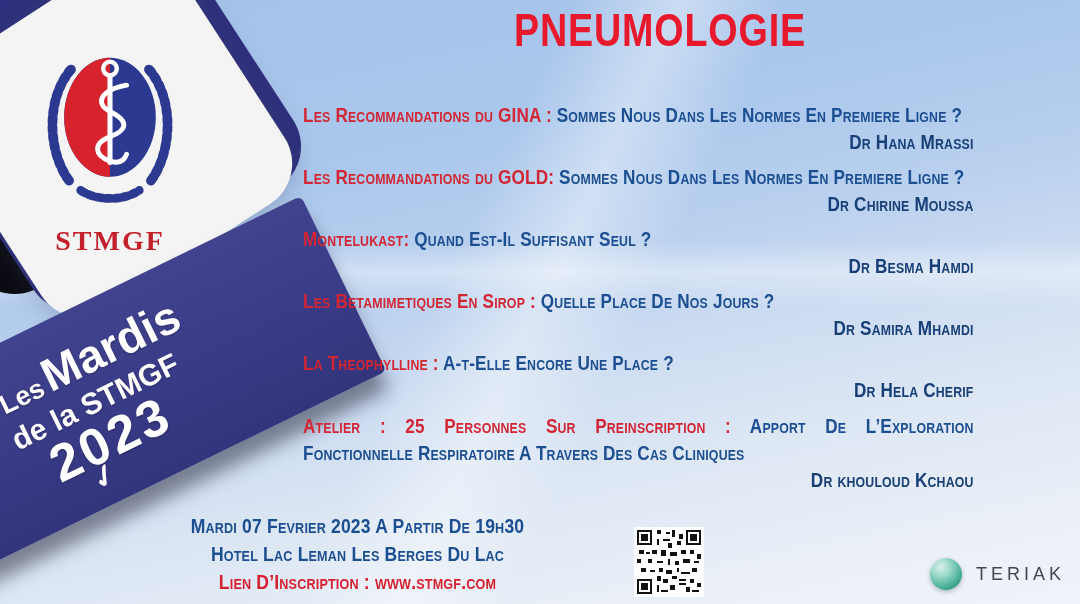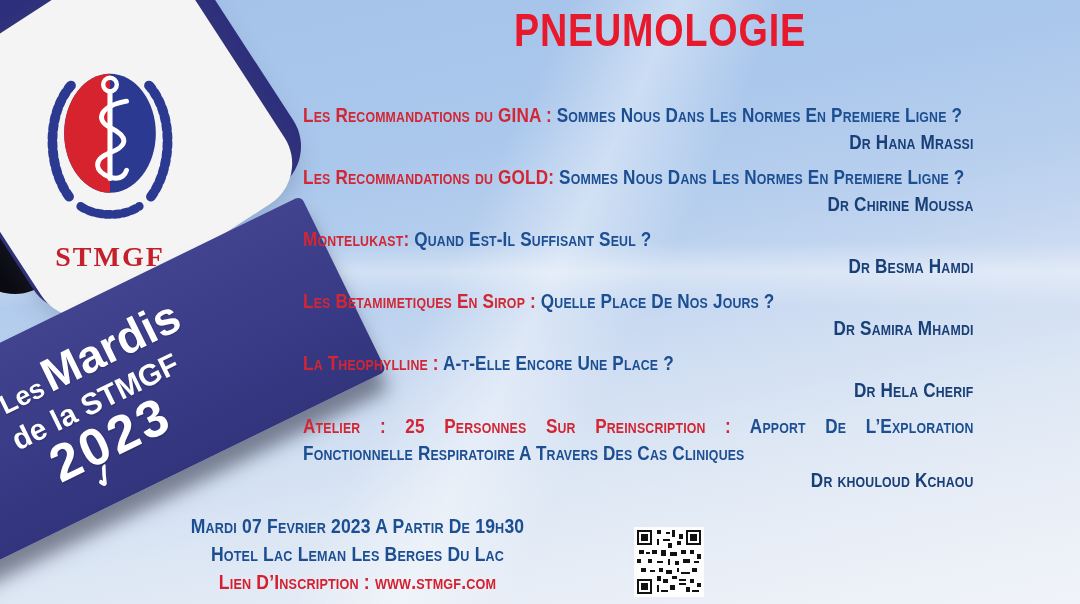--- a/index.html
+++ b/index.html
@@ -14,21 +14,21 @@
       linear-gradient(168deg, #a4c2e8 0%, #aac7ec 28%, #b9d0ee 45%, #cddcf2 58%, #dde7f4 72%, #eaeff7 88%, #f0f3f9 100%);
   }
 
   
   .sq { position:absolute; border-radius: 48px; }
   .sq.black  { width:300px; height:300px; left:-105px; top:-45px; transform: rotate(-33deg); background:#0b0b12; }
   .sq.indigo { width:310px; height:310px; left:-50px;  top:-40px; transform: rotate(-33deg); background:#2e2f7e; }
   .sq.card   { width:290px; height:290px; left:-35px;  top:-10px; transform: rotate(-33deg);
                background:#f4f4f4; box-shadow: 0 0 28px rgba(60,70,100,.35); }
 
-  .logo { position:absolute; left:32px; top:50px; width:156px; text-align:right; }
+  .logo { position:absolute; left:32px; top:34px; width:156px; text-align:right; }
   .logo svg { display:block; }
 
   .ribbon {
     position:absolute; left:-150px; top:300px; width:520px; height:195px;
     background: linear-gradient(180deg,#41438f 0%, #393b87 55%, #32347c 100%);
     transform: rotate(-26deg); border-radius: 6px;
     box-shadow: -6px 18px 18px rgba(45,48,66,.55);
     color:#fff;
   }
   .ribbon-text { position:absolute; left:158px; top:28px; line-height:1.04;
@@ -237,14 +237,18 @@
           <rect x="27" y="24" width="2" height="2"></rect>
         <rect x="9" y="25" width="1" height="3"></rect>
           <rect x="11" y="27" width="3" height="1"></rect>
           <rect x="15" y="25" width="2" height="2"></rect>
           <rect x="22" y="26" width="2" height="2"></rect>
           <rect x="25" y="27" width="3" height="1"></rect>
       </g>
     </svg>
   </div>
 
+  <div class="sponsor">
+    <span class="ball"></span>
+    <span class="sponsor-name">TERIAK</span>
+  </div>
 
 </div>
 
 </body></html>

